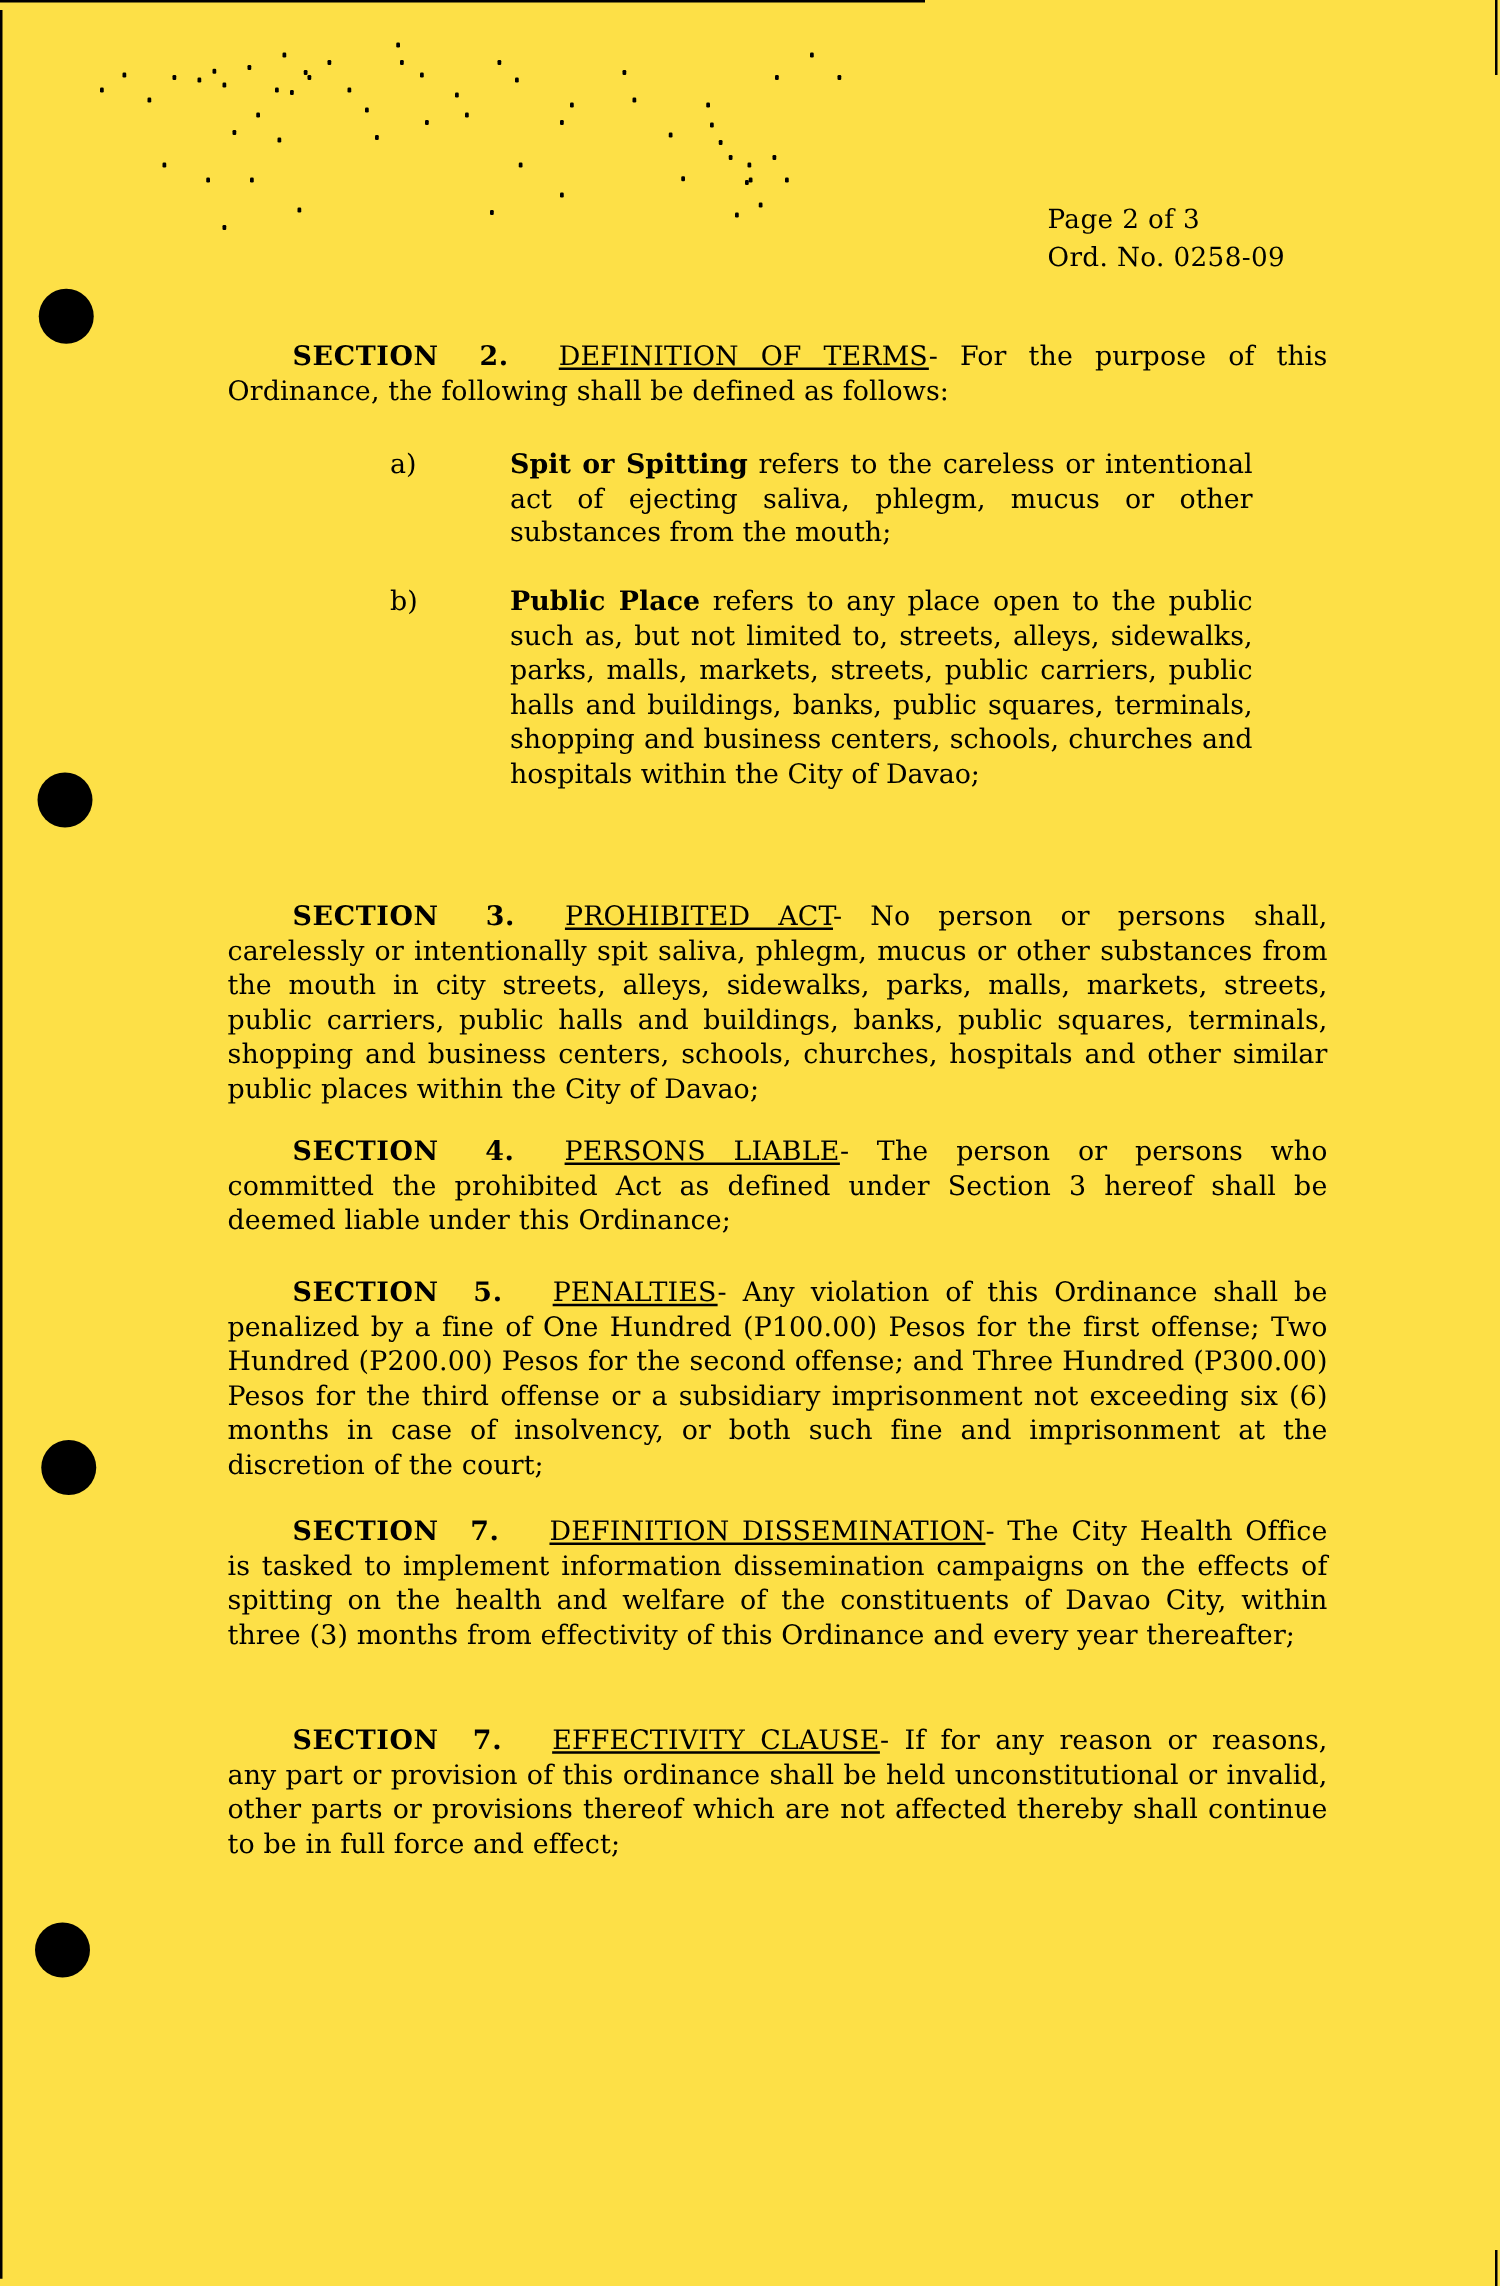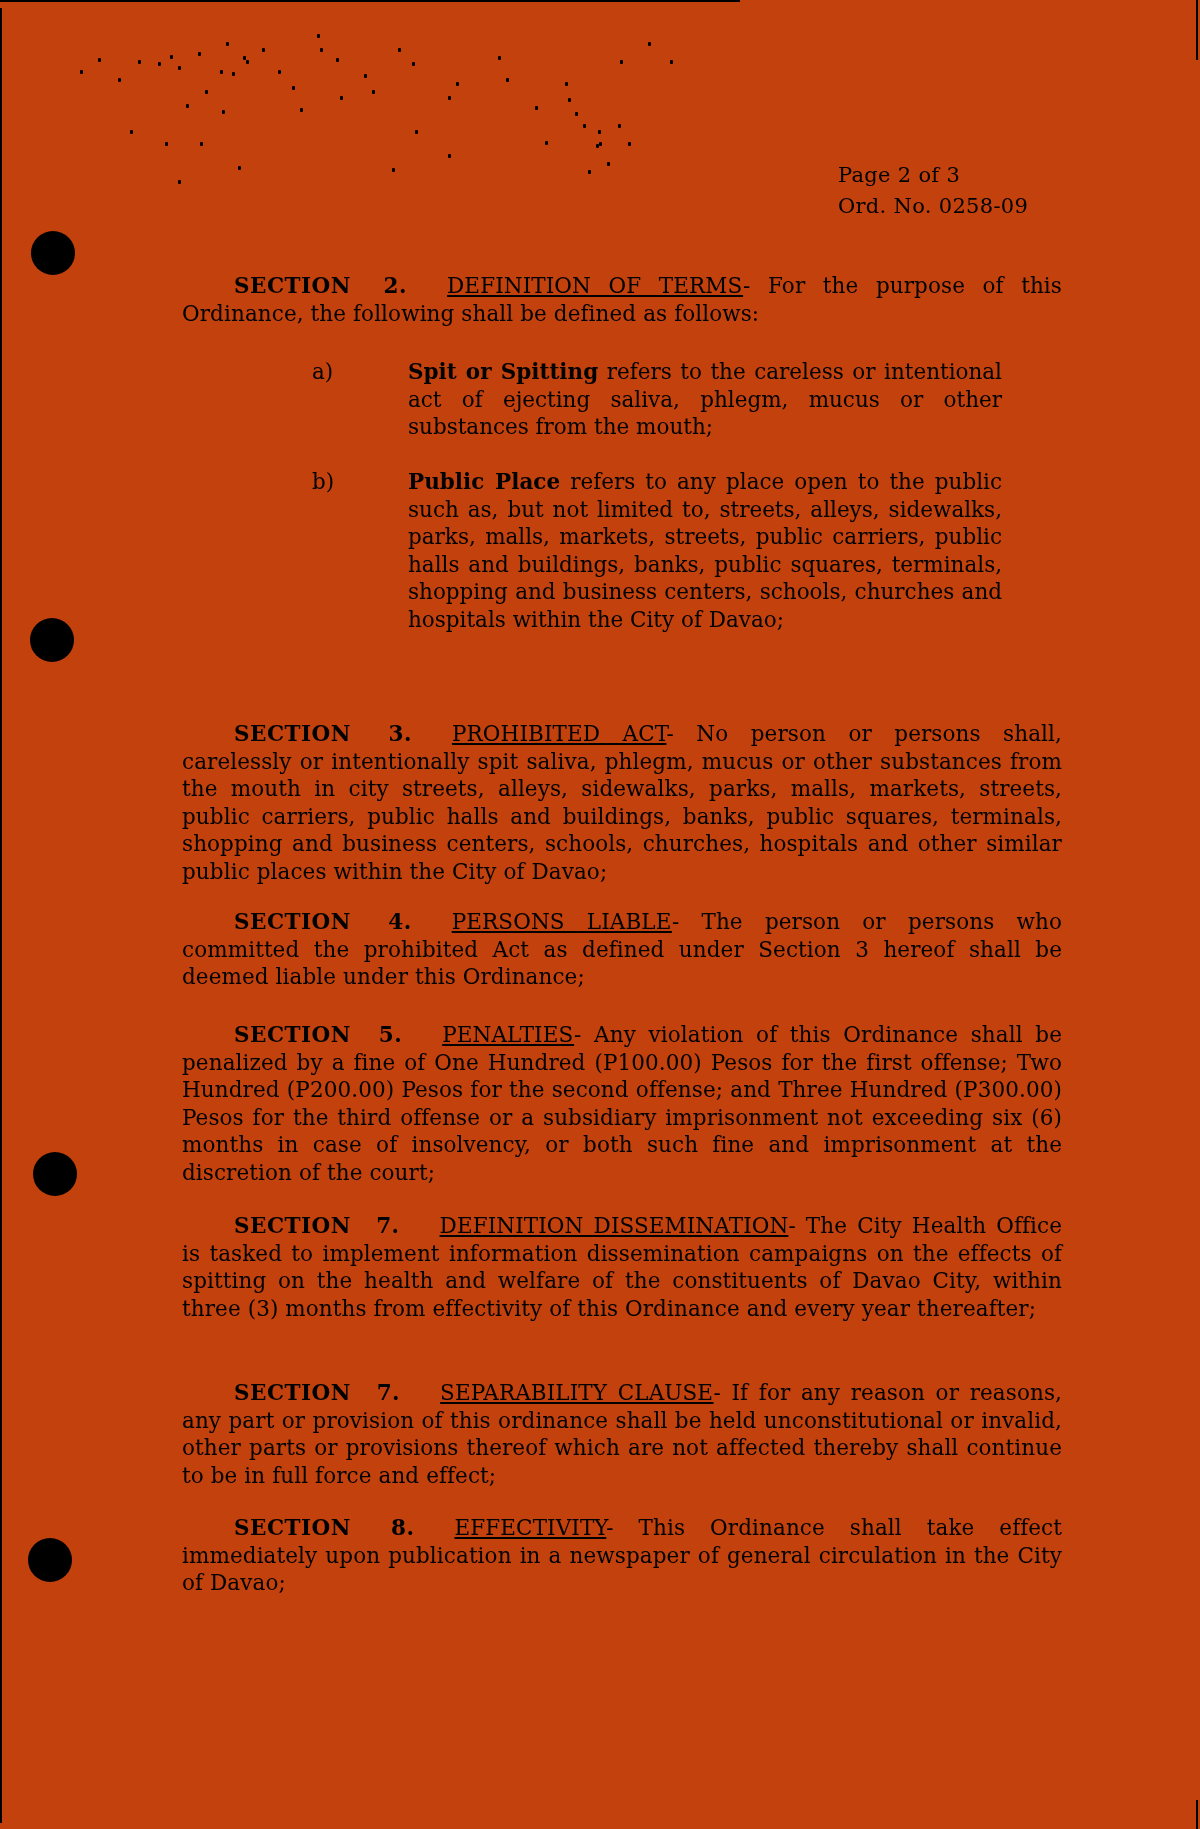--- a/index.html
+++ b/index.html
@@ -1,18 +1,18 @@
 <!DOCTYPE html>
 <html><head>
 <meta charset="utf-8">
 <style>
   html, body { margin: 0; padding: 0; background: #ffffff; }
   body { width: 1200px; height: 1829px; position: relative; overflow: hidden;
          font-family: "DejaVu Serif", "Liberation Serif", serif; color: #000; }
-  .page { position: absolute; left: 0; top: 0; width: 1200px; height: 1829px; background: #c2410c; }
+  .page { position: absolute; left: 0; top: 0; width: 1200px; height: 1829px; background: #fde047; }
   .edge-left { position: absolute; left: 0; top: 8px; width: 2px; height: 1815px; background: #000; }
   .edge-right { position: absolute; left: 1196px; top: 0; width: 2px; height: 60px; background: #000; }
   .edge-right2 { position: absolute; left: 1196px; top: 1800px; width: 2px; height: 29px; background: #000; }
   .edge-top { position: absolute; left: 0; top: 0; width: 740px; height: 2px; background: #000; }
   .hole { position: absolute; width: 44px; height: 44px; border-radius: 50%; background: #000; }
   .speck { position: absolute; background: #000; border-radius: 1px; }
   .header { position: absolute; left: 838px; top: 160px; font-size: 21px; line-height: 31px; letter-spacing: 0.3px; }
   .section { position: absolute; left: 182px; width: 880px; font-size: 21.5px; line-height: 27.5px;
              text-align: justify; letter-spacing: 0.1px; }
   .sec-label { font-weight: bold; margin-left: 52px; word-spacing: 14px; letter-spacing: 0.5px; }
@@ -124,19 +124,16 @@
 
   <div class="section" style="top:1021px;">
     <span class="sec-label">SECTION 5.</span><span class="sec-title">PENALTIES</span><span>- Any violation of this Ordinance shall be penalized by a fine of One Hundred (P100.00) Pesos for the first offense; Two Hundred (P200.00) Pesos for the second offense; and Three Hundred (P300.00) Pesos for the third offense or a subsidiary imprisonment not exceeding six (6) months in case of insolvency, or both such fine and imprisonment at the discretion of the court;</span>
   </div>
 
   <div class="section" style="top:1212px;">
     <span class="sec-label">SECTION 7.</span><span class="sec-title">DEFINITION DISSEMINATION</span><span>- The City Health Office is tasked to implement information dissemination campaigns on the effects of spitting on the health and welfare of the constituents of Davao City, within three (3) months from effectivity of this Ordinance and every year thereafter;</span>
   </div>
 
   <div class="section" style="top:1379px;">
-    <span class="sec-label">SECTION 7.</span><span class="sec-title">SEPARABILITY CLAUSE</span><span>- If for any reason or reasons, any part or provision of this ordinance shall be held unconstitutional or invalid, other parts or provisions thereof which are not affected thereby shall continue to be in full force and effect;</span>
+    <span class="sec-label">SECTION 7.</span><span class="sec-title">EFFECTIVITY CLAUSE</span><span>- If for any reason or reasons, any part or provision of this ordinance shall be held unconstitutional or invalid, other parts or provisions thereof which are not affected thereby shall continue to be in full force and effect;</span>
   </div>
 
-  <div class="section" style="top:1514px;">
-    <span class="sec-label">SECTION 8.</span><span class="sec-title">EFFECTIVITY</span><span>- This Ordinance shall take effect immediately upon publication in a newspaper of general circulation in the City of Davao;</span>
-  </div>
 </div>
 
 </body></html>

